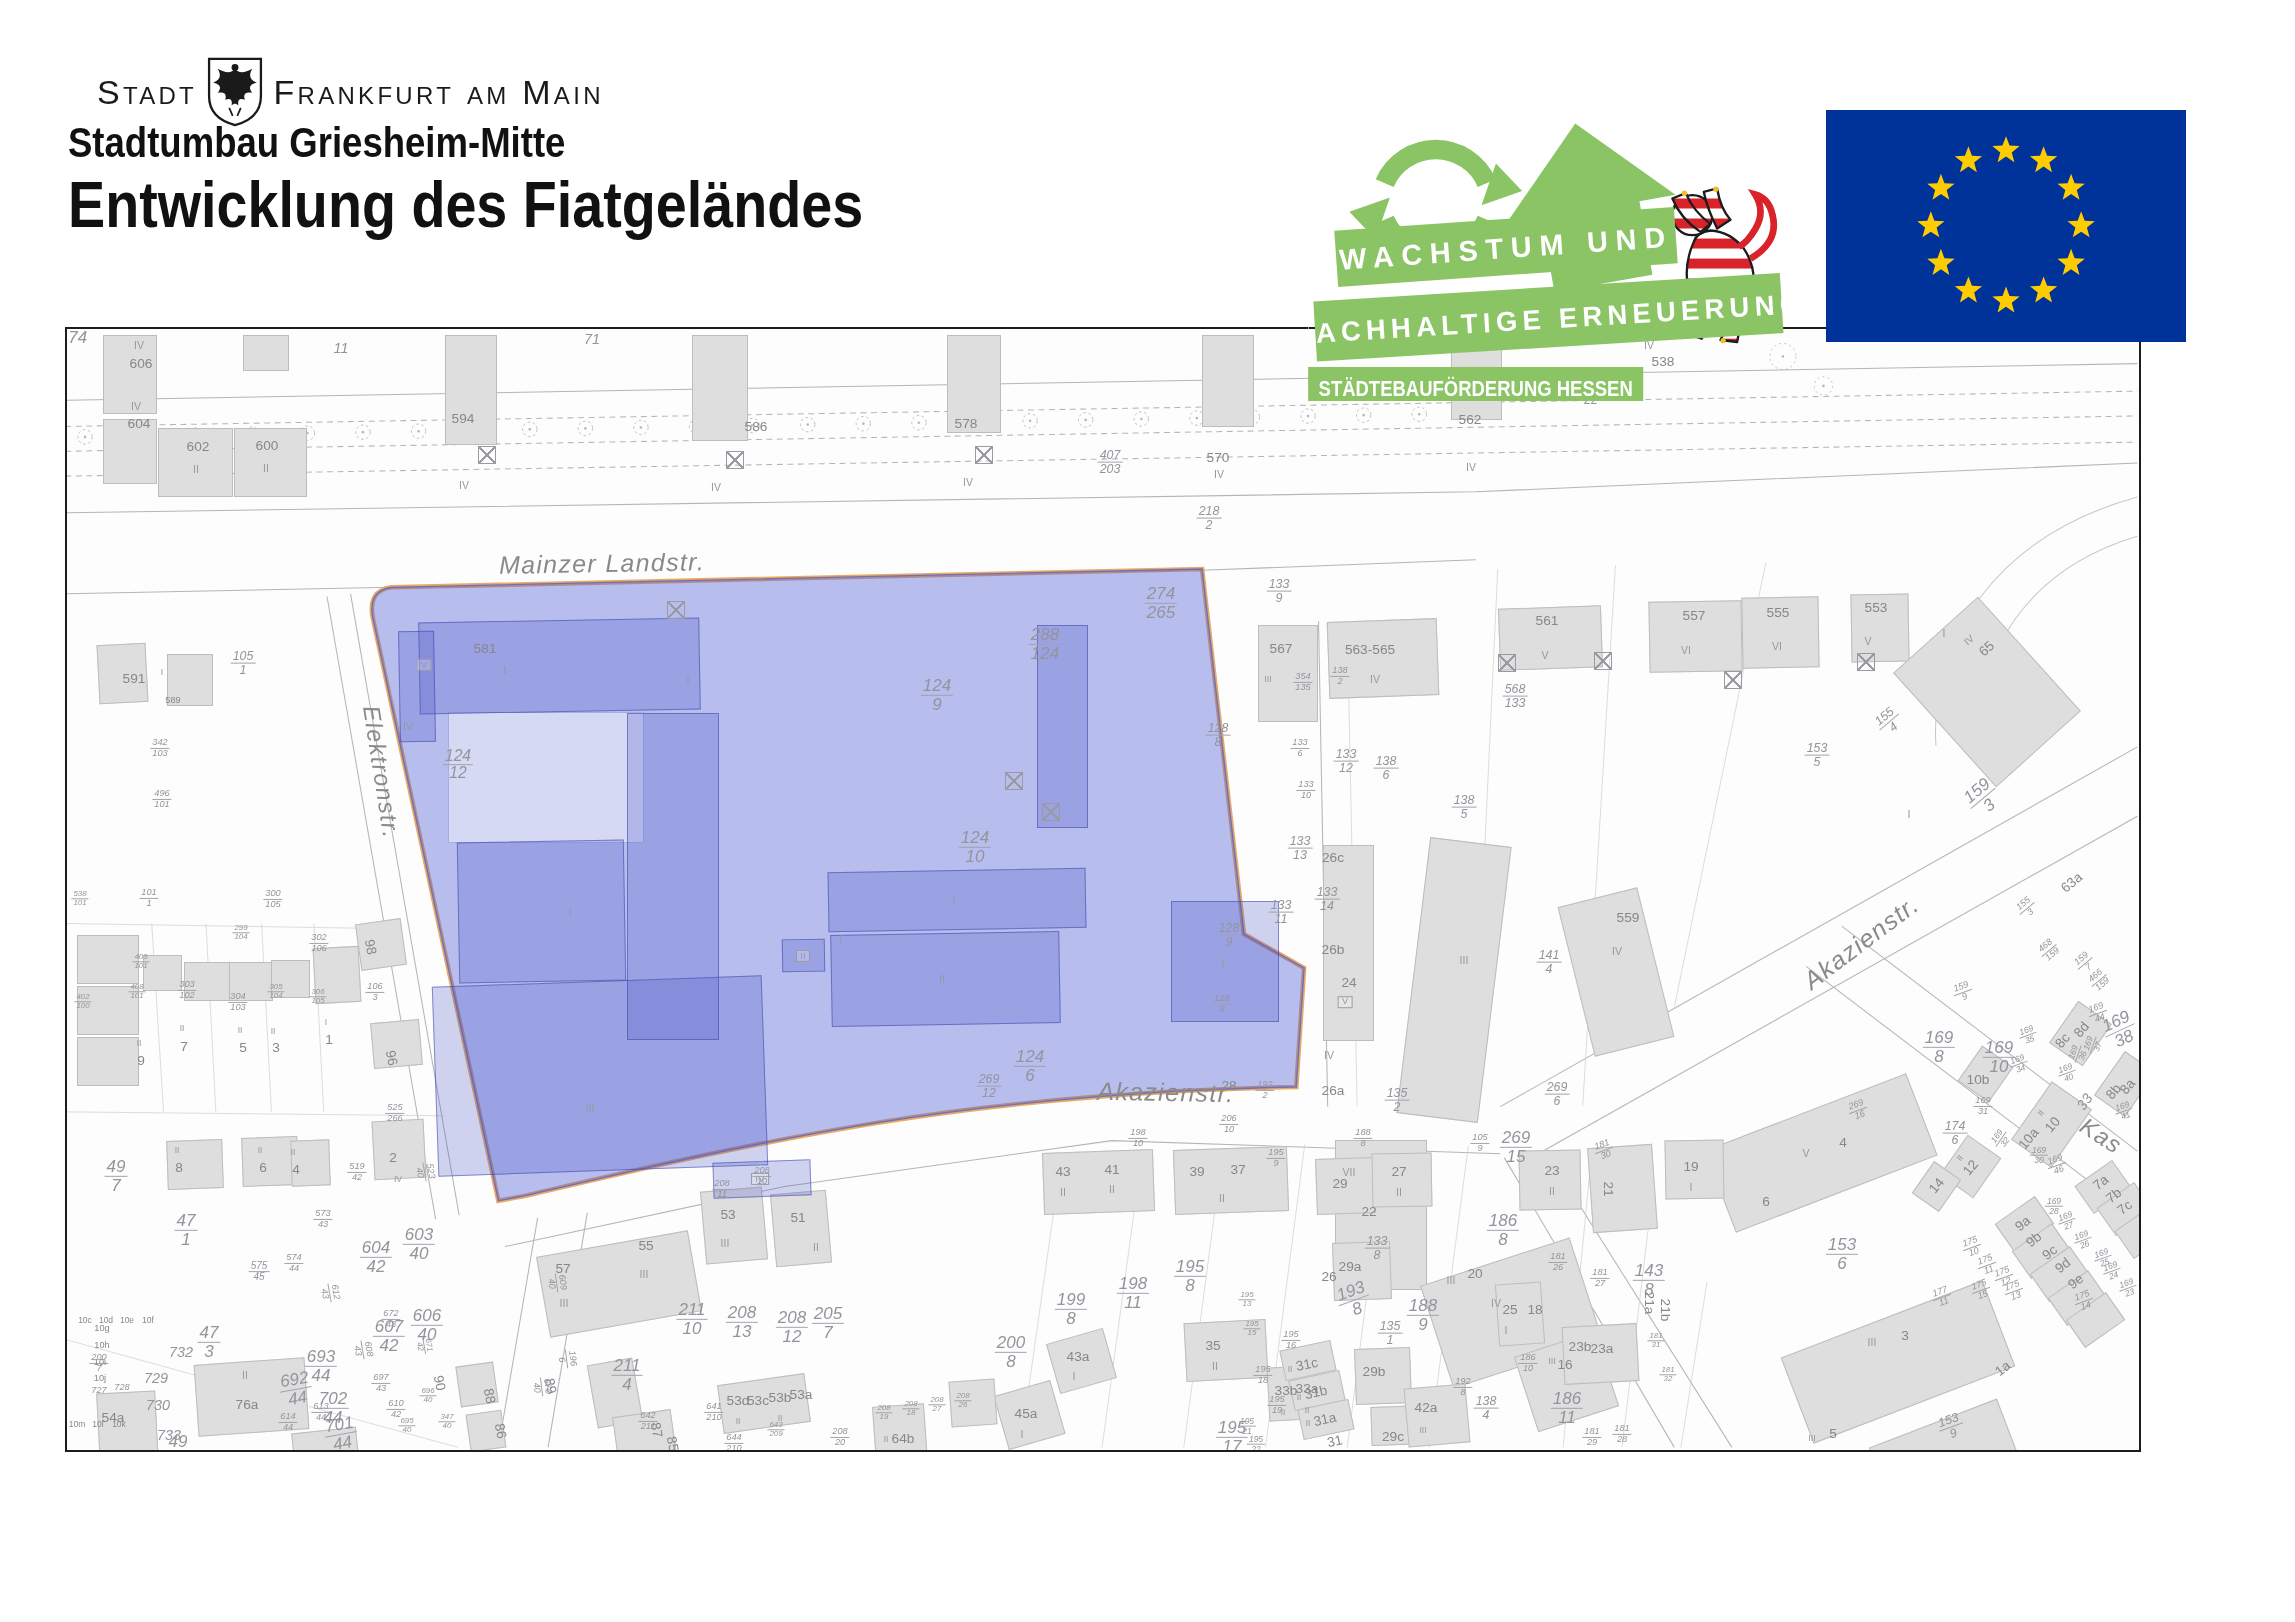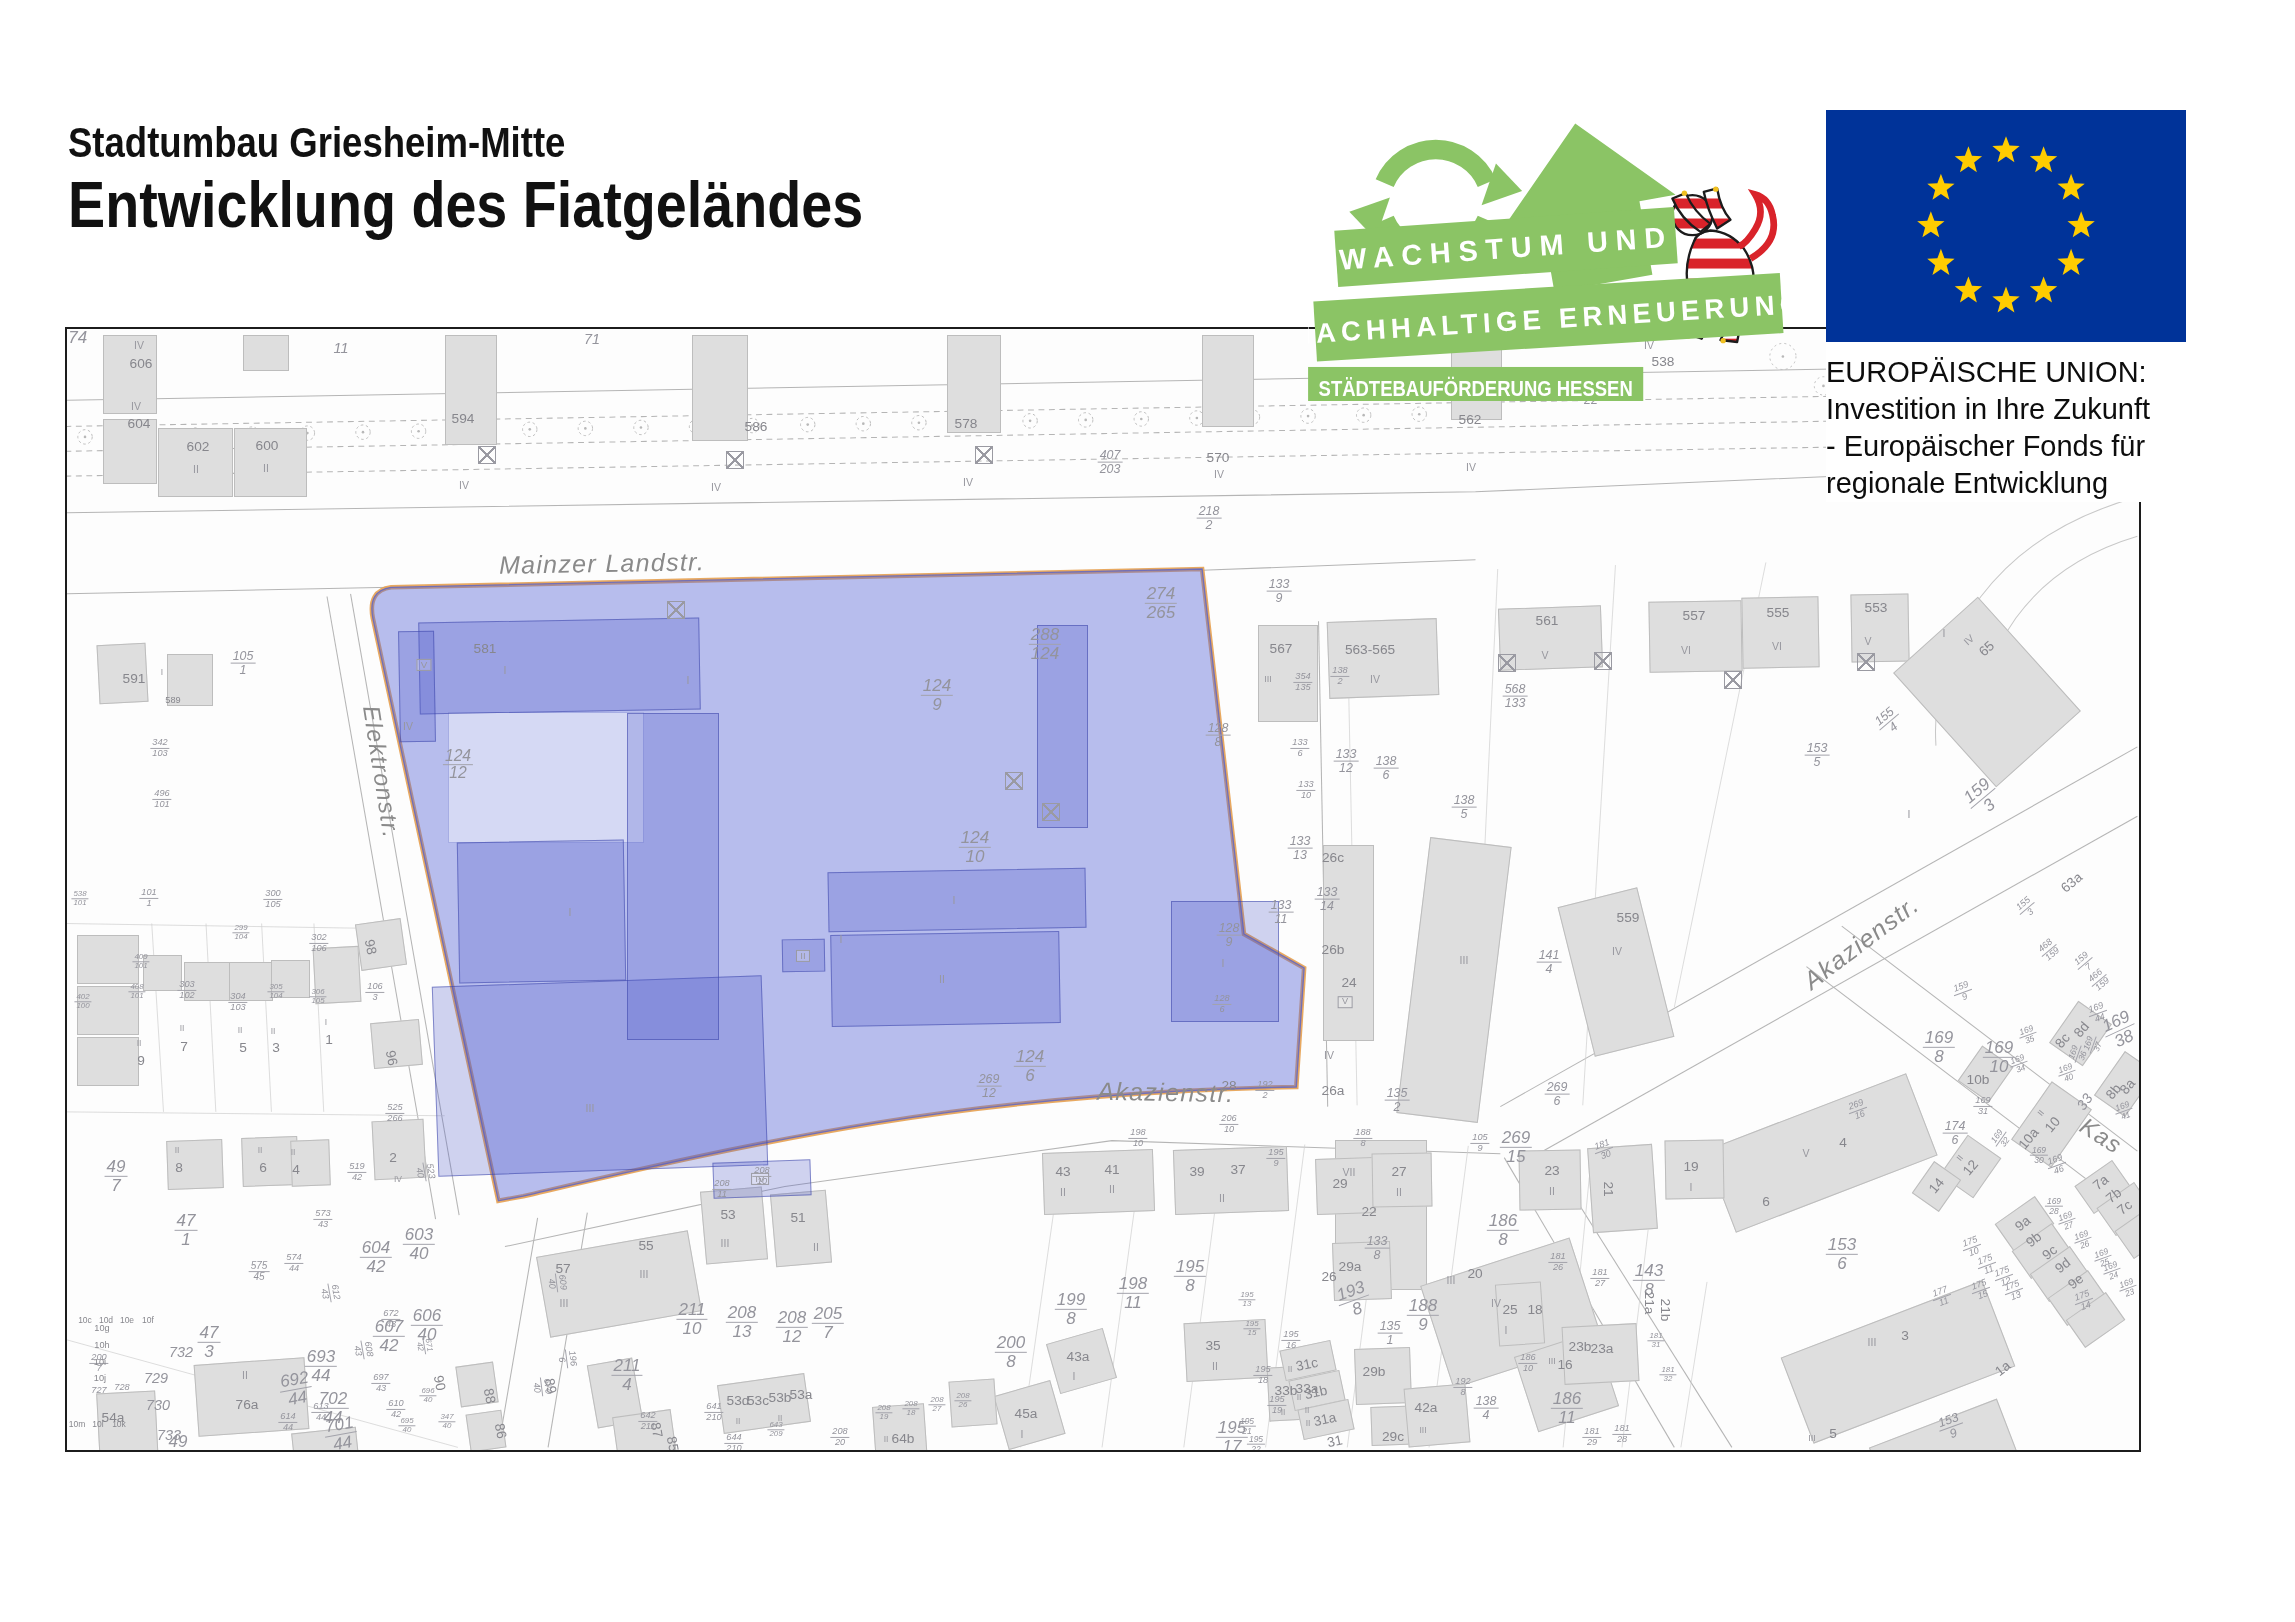--- a/index.html
+++ b/index.html
@@ -31,20 +31,30 @@
      linear-gradient(to top right, transparent 46%, #9a9aa2 46%, #9a9aa2 54%, transparent 54%),
      linear-gradient(to bottom right, transparent 46%, #9a9aa2 46%, #9a9aa2 54%, transparent 54%);}
   
   #footer{position:absolute;left:0;top:1472px;width:2295px;height:150px;background:#fff;}
 </style>
 </head>
 <body>
 
 <div id="page">
 
+  <div id="city-logo">
+    <span class="cap">Stadt</span>
+    <svg width="58" height="72" viewBox="0 0 100 125">
+      <path d="M5,5 H95 V70 Q95,108 50,120 Q5,108 5,70 Z" fill="#fff" stroke="#1a1a1a" stroke-width="4"></path>
+      <circle cx="50" cy="20" r="6" fill="#1a1a1a"></circle>
+      <path d="M50,22 C44,30 34,30 20,22 C27,34 24,42 12,46 C25,49 27,55 20,64 C32,62 36,66 33,76 C42,72 46,76 44,86 C48,82 52,82 56,86 C54,76 58,72 67,76 C64,66 68,62 80,64 C73,55 75,49 88,46 C76,42 73,34 80,22 C66,30 56,30 50,22 Z" fill="#1a1a1a"></path>
+      <path d="M40,90 l6,14 M60,90 l-6,14" stroke="#1a1a1a" stroke-width="3" fill="none"></path>
+    </svg>
+    <span class="cap">Frankfurt am Main</span>
+  </div>
 
   <div id="title">
     <div class="t1">Stadtumbau Griesheim-Mitte</div>
     <div class="t2">Entwicklung des Fiatgeländes</div>
   </div>
 
   <div id="map">
     <div id="map-layers">
       <svg id="map-svg" width="2295" height="1622" viewBox="0 0 3509 2480" style="position:absolute;left:0;top:0">
         <g stroke="#b5b5b5" stroke-width="1.6" fill="none">
@@ -708,26 +718,20 @@
           <path d="M374.6,212.5 L380.0,227.0 L395.5,227.7 L383.4,237.4 L387.5,252.3 L374.6,243.7 L361.7,252.3 L365.8,237.4 L353.7,227.7 L369.2,227.0 Z"></path>
           <path d="M332.5,254.6 L337.9,269.1 L353.4,269.8 L341.3,279.4 L345.4,294.4 L332.5,285.8 L319.6,294.4 L323.7,279.4 L311.6,269.8 L327.1,269.1 Z"></path>
           <path d="M275.0,270.0 L280.4,284.5 L295.9,285.2 L283.8,294.9 L287.9,309.8 L275.0,301.2 L262.1,309.8 L266.2,294.9 L254.1,285.2 L269.6,284.5 Z"></path>
           <path d="M217.5,254.6 L222.9,269.1 L238.4,269.8 L226.3,279.4 L230.4,294.4 L217.5,285.8 L204.6,294.4 L208.7,279.4 L196.6,269.8 L212.1,269.1 Z"></path>
           <path d="M175.4,212.5 L180.8,227.0 L196.3,227.7 L184.2,237.4 L188.3,252.3 L175.4,243.7 L162.5,252.3 L166.6,237.4 L154.5,227.7 L170.0,227.0 Z"></path>
           <path d="M160.0,155.0 L165.4,169.5 L180.9,170.2 L168.8,179.9 L172.9,194.8 L160.0,186.2 L147.1,194.8 L151.2,179.9 L139.1,170.2 L154.6,169.5 Z"></path>
           <path d="M175.4,97.5 L180.8,112.0 L196.3,112.7 L184.2,122.4 L188.3,137.3 L175.4,128.7 L162.5,137.3 L166.6,122.4 L154.5,112.7 L170.0,112.0 Z"></path>
           <path d="M217.5,55.4 L222.9,69.9 L238.4,70.6 L226.3,80.3 L230.4,95.2 L217.5,86.6 L204.6,95.2 L208.7,80.3 L196.6,70.6 L212.1,69.9 Z"></path>
         </g>
     </svg>
-    <div class="txt">
-      <div>EUROPÄISCHE UNION:</div>
-      <div>Investition in Ihre Zukunft</div>
-      <div>- Europäischer Fonds für</div>
-      <div>regionale Entwicklung</div>
-    </div>
   </div>
 
   <div id="footer">
     
     
     
     
 
     
     

